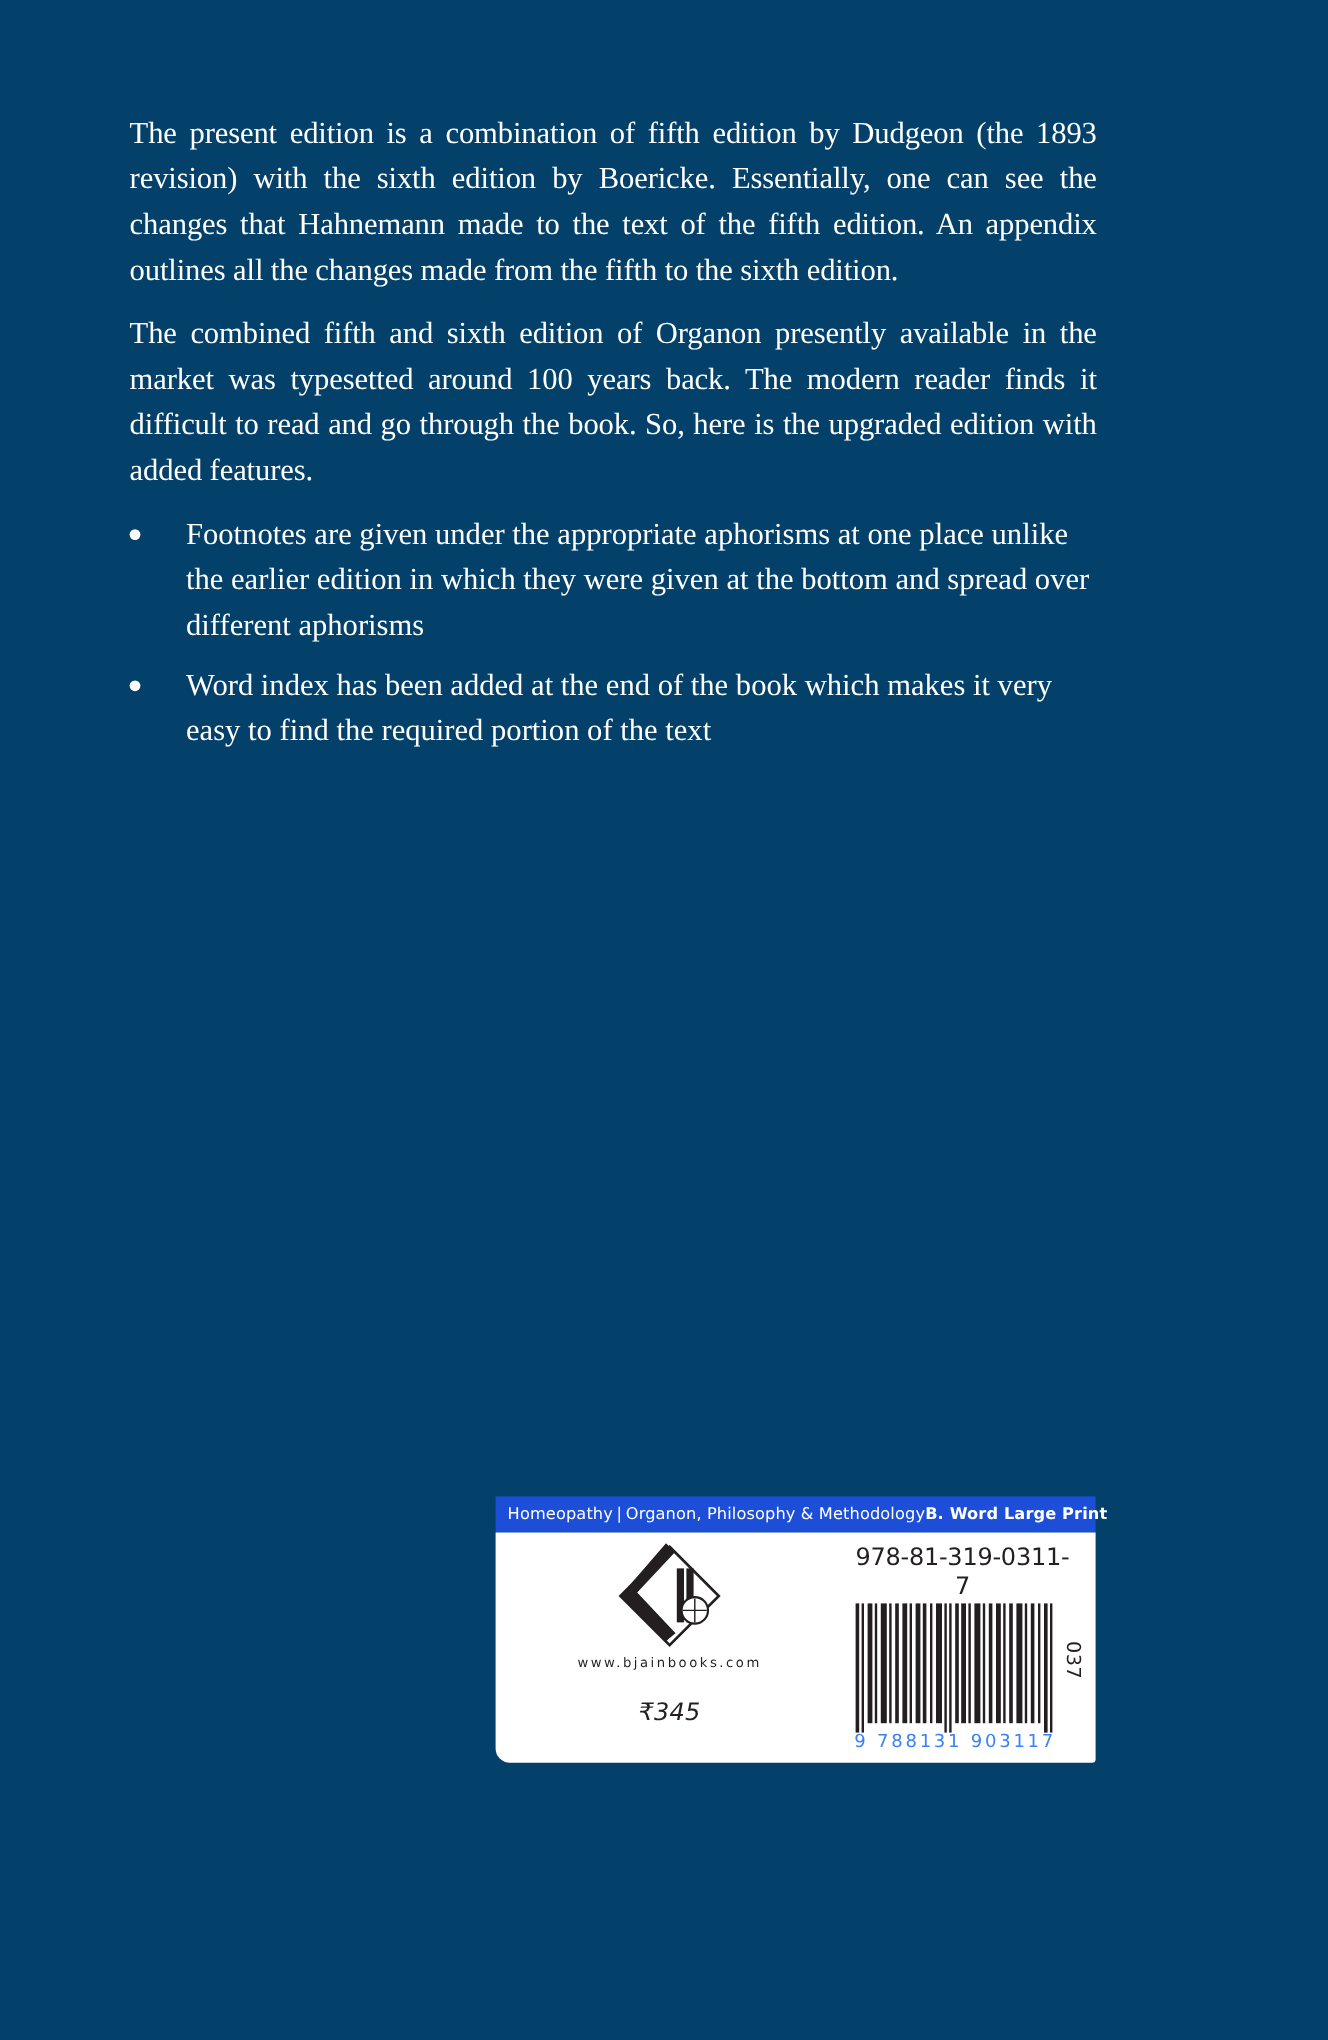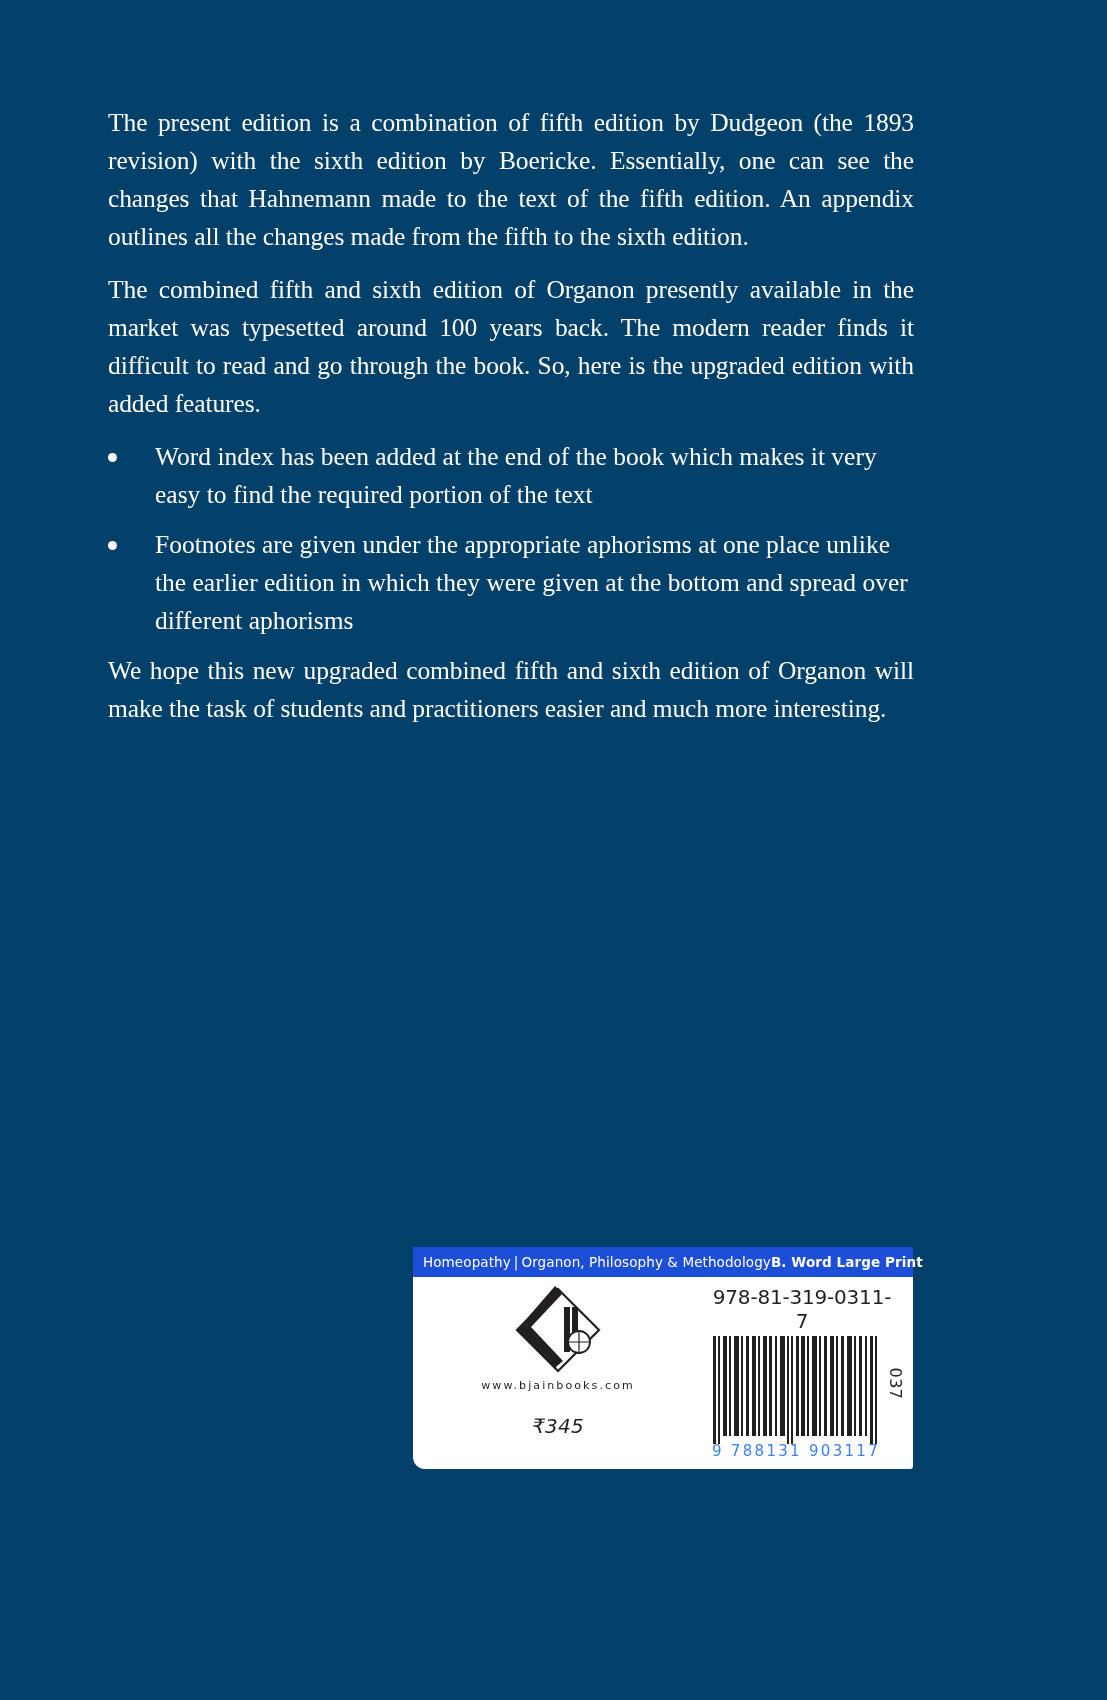--- a/index.html
+++ b/index.html
@@ -23,21 +23,20 @@
     background: #04416a;
   }
 
   
   .blurb {
     position: absolute;
     left: 108px;
     top: 92px;
     width: 806px;
     color: #ffffff;
-    margin-top: 12px;
   }
 
   .para {
     font-family: "Liberation Serif", "DejaVu Serif", serif;
     font-size: 25.5px;
     line-height: 38px;
     text-align: justify;
     text-justify: inter-word;
     margin-bottom: 15px;
     letter-spacing: -0.1px;
@@ -201,29 +200,28 @@
   <div class="blurb">
 
     <p class="para">The present edition is a combination of fifth edition by Dudgeon (the 1893 revision) with the sixth edition by Boericke. Essentially, one can see the changes that Hahnemann made to the text of the fifth edition. An appendix outlines all the changes made from the fifth to the sixth edition.</p>
 
 
     <p class="para">The combined fifth and sixth edition of Organon presently available in the market was typesetted around 100 years back. The modern reader finds it difficult to read and go through the book. So, here is the upgraded edition with added features.</p>
 
     <ul class="bullets">
       <li class="bullet-item">
         <span class="bullet-dot"></span>
-        <span>Word index has been added at the end of the book which makes it very easy to find the required portion of the text</span>
+        <span>Footnotes are given under the appropriate aphorisms at one place unlike the earlier edition in which they were given at the bottom and spread over different aphorisms</span>
       </li>
       <li class="bullet-item">
         <span class="bullet-dot"></span>
-        <span>Footnotes are given under the appropriate aphorisms at one place unlike the earlier edition in which they were given at the bottom and spread over different aphorisms</span>
+        <span>Word index has been added at the end of the book which makes it very easy to find the required portion of the text</span>
       </li>
     </ul>
 
-    <p class="para last-left">We hope this new upgraded combined fifth and sixth edition of Organon will make the task of students and practitioners easier and much more interesting.</p>
   </div>
 
   <div class="pub-block">
 
     <div class="red-banner">
       <div class="banner-left">
         <span>Homeopathy</span><span class="banner-sep">|</span><span>Organon, Philosophy &amp; Methodology</span>
       </div>
       <div class="banner-right">B. Word Large Print</div>
     </div>

